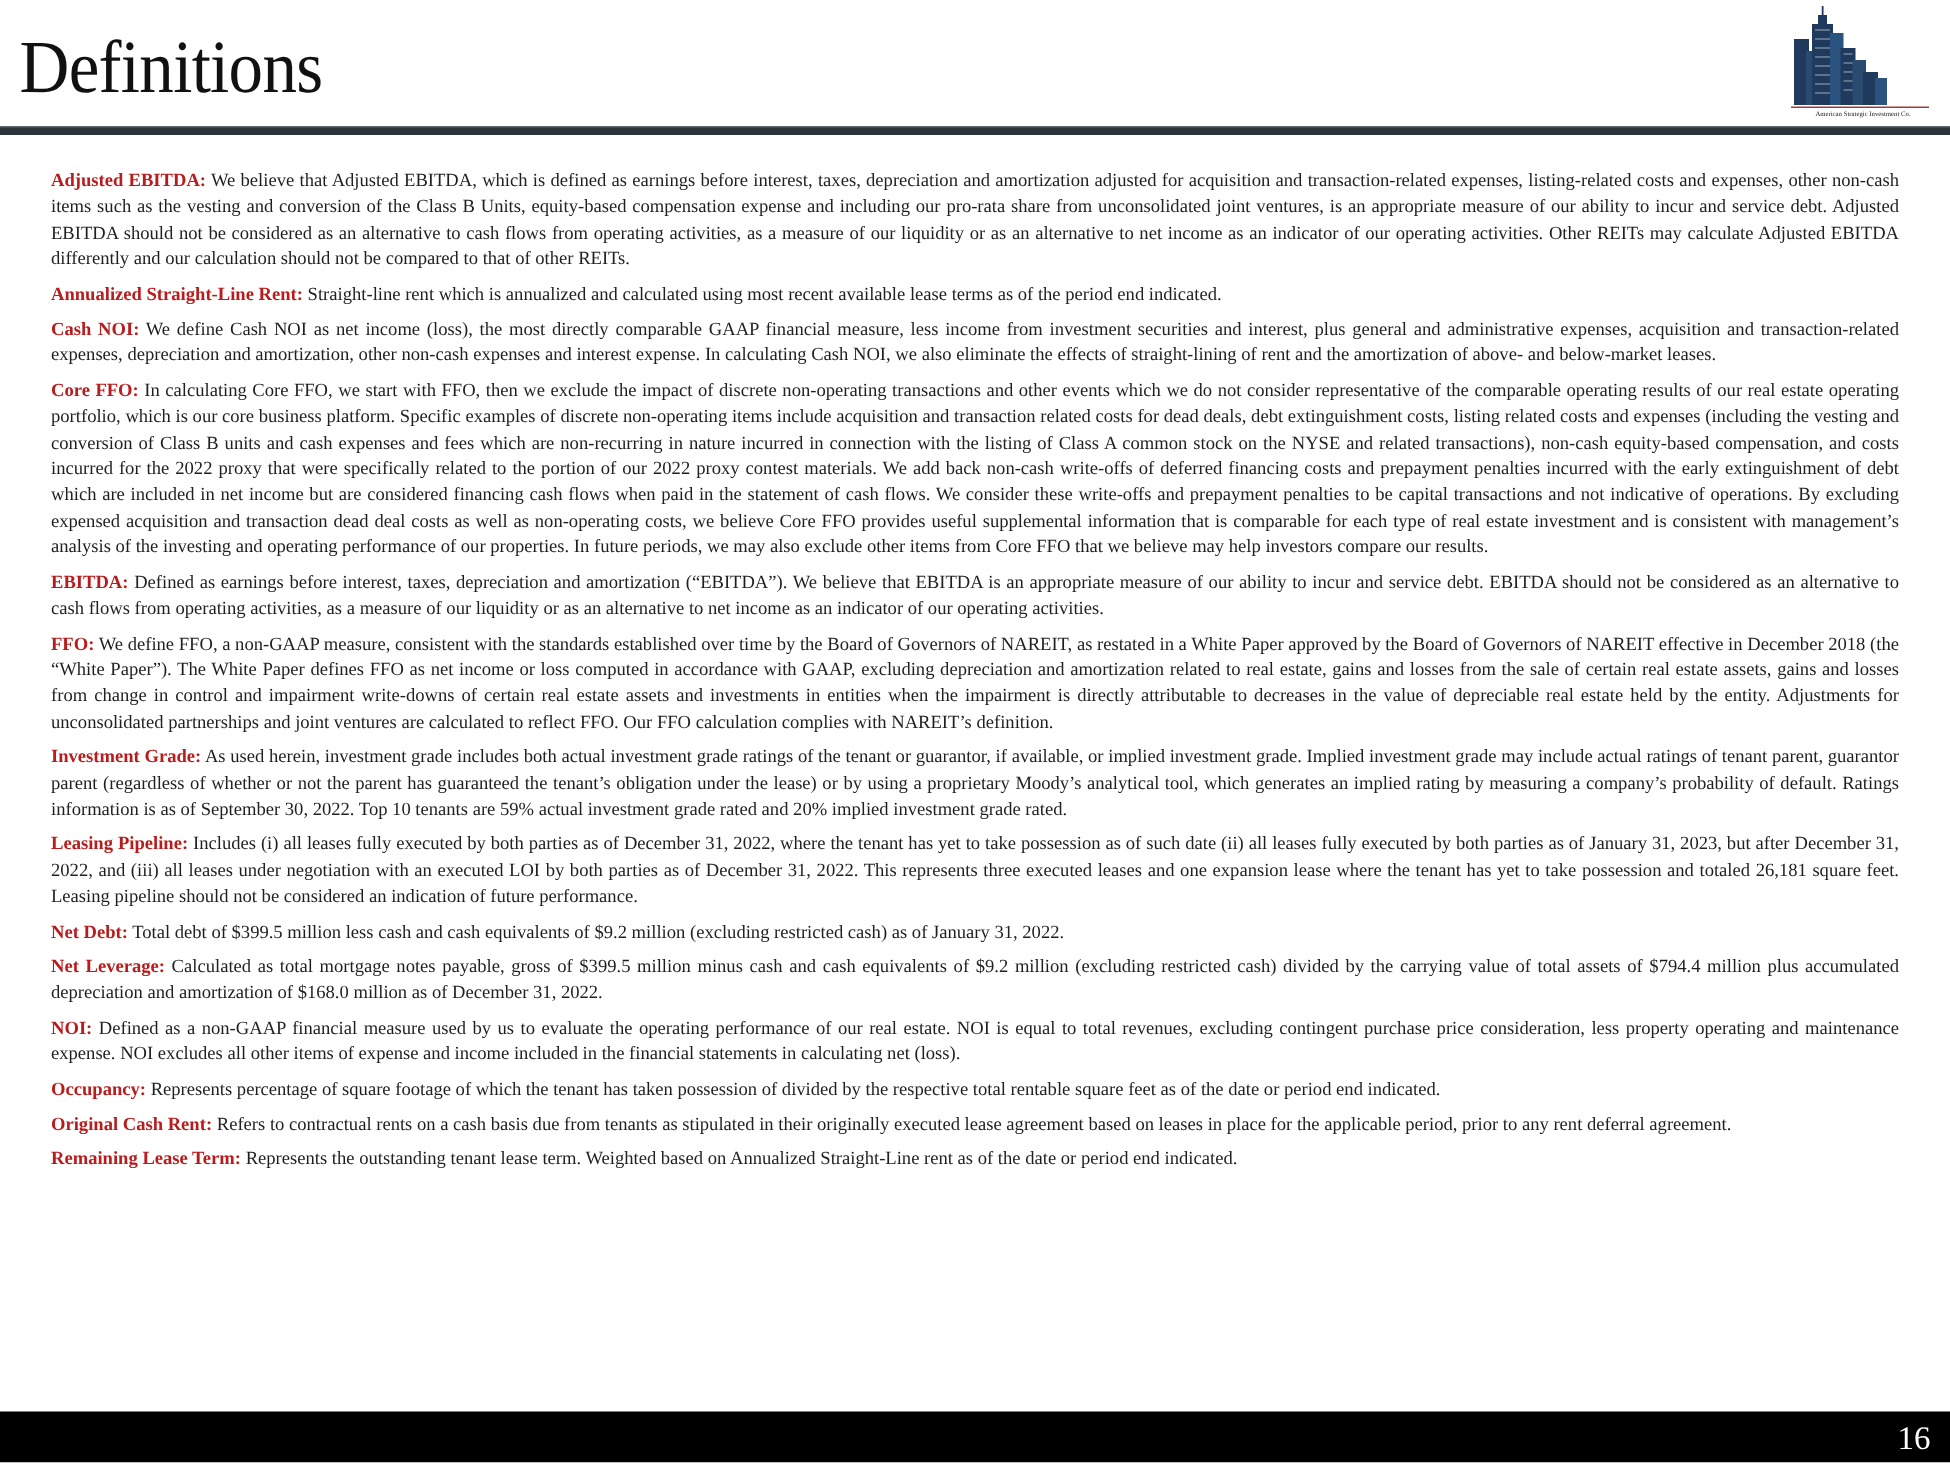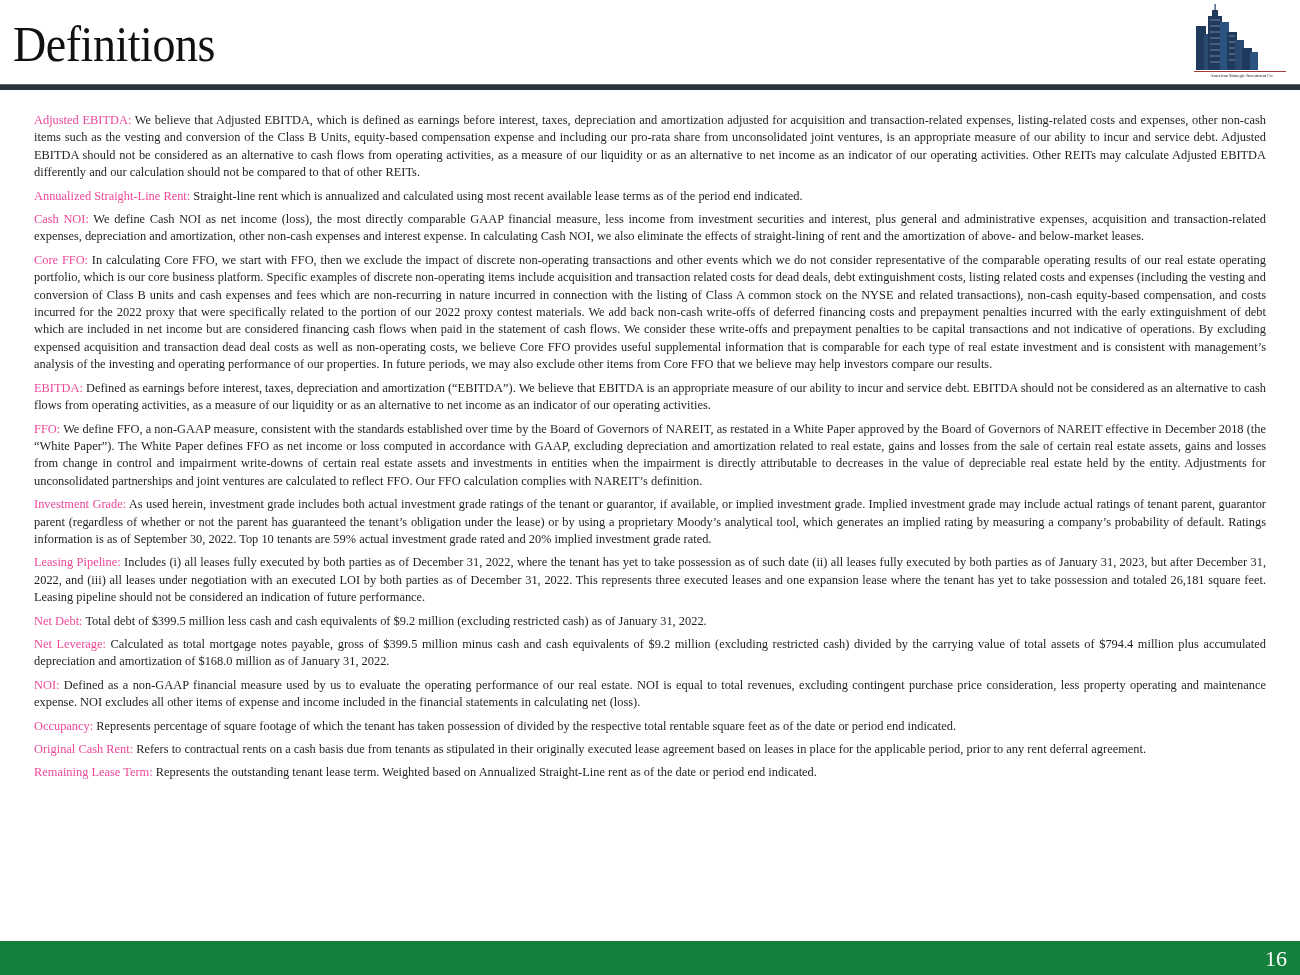--- a/index.html
+++ b/index.html
@@ -35,24 +35,24 @@
     white-space: nowrap;
   }
   .content {
     position: absolute; left: 34px; top: 112px; width: 1232px;
     font-family: "Liberation Serif", "DejaVu Serif", serif;
     font-size: 12.4px; line-height: 17.4px; color: #1f1f1f;
   }
   .def {
     margin: 0 0 6px 0; text-align: justify;
   }
-  .term { font-weight: normal; color: #ec4899; }
+  .term { font-weight: bold; color: #b91c1c; }
   .footer {
     position: absolute; left: 0; top: 941px; width: 1300px; height: 34px;
-    background: #15803d;
+    background: #000000;
   }
   .page-num {
     position: absolute; right: 13px; top: 4px;
     font-family: "Liberation Serif", serif;
     font-size: 22px; line-height: 28px; color: #ffffff;
   }
 </style>
 </head>
 <body>
 
@@ -98,21 +98,21 @@
 <div class="content">
   <p class="def"><span class="term">Adjusted EBITDA:</span><span> We believe that Adjusted EBITDA, which is defined as earnings before interest, taxes, depreciation and amortization adjusted for acquisition and transaction-related expenses, listing-related costs and expenses, other non-cash items such as the vesting and conversion of the Class B Units, equity-based compensation expense and including our pro-rata share from unconsolidated joint ventures, is an appropriate measure of our ability to incur and service debt. Adjusted EBITDA should not be considered as an alternative to cash flows from operating activities, as a measure of our liquidity or as an alternative to net income as an indicator of our operating activities. Other REITs may calculate Adjusted EBITDA differently and our calculation should not be compared to that of other REITs.</span></p>
   <p class="def"><span class="term">Annualized Straight-Line Rent:</span><span>  Straight-line rent which is annualized and calculated using most recent available lease terms as of the period end indicated.</span></p>
   <p class="def"><span class="term">Cash NOI:</span><span>  We define Cash NOI as net income (loss), the most directly comparable GAAP financial measure, less income from investment securities and interest, plus general and administrative expenses, acquisition and transaction-related expenses, depreciation and amortization, other non-cash expenses and interest expense. In calculating Cash NOI, we also eliminate the effects of straight-lining of rent and the amortization of above- and below-market leases.</span></p>
   <p class="def"><span class="term">Core FFO:</span><span> In calculating Core FFO, we start with FFO, then we exclude the impact of discrete non-operating transactions and other events which we do not consider representative of the comparable operating results of our real estate operating portfolio, which is our core business platform. Specific examples of discrete non-operating items include acquisition and transaction related costs for dead deals, debt extinguishment costs, listing related costs and expenses (including the vesting and conversion of Class B units and cash expenses and fees which are non-recurring in nature incurred in connection with the listing of Class A common stock on the NYSE and related transactions), non-cash equity-based compensation, and costs incurred for the 2022 proxy that were specifically related to the portion of our 2022 proxy contest materials. We add back non-cash write-offs of deferred financing costs and prepayment penalties incurred with the early extinguishment of debt which are included in net income but are considered financing cash flows when paid in the statement of cash flows. We consider these write-offs and prepayment penalties to be capital transactions and not indicative of operations. By excluding expensed acquisition and transaction dead deal costs as well as non-operating costs, we believe Core FFO provides useful supplemental information that is comparable for each type of real estate investment and is consistent with management’s analysis of the investing and operating performance of our properties. In future periods, we may also exclude other items from Core FFO that we believe may help investors compare our results.</span></p>
   <p class="def"><span class="term">EBITDA:</span><span> Defined as earnings before interest, taxes, depreciation and amortization (“EBITDA”). We believe that EBITDA is an appropriate measure of our ability to incur and service debt. EBITDA should not be considered as an alternative to cash flows from operating activities, as a measure of our liquidity or as an alternative to net income as an indicator of our operating activities.</span></p>
   <p class="def"><span class="term">FFO:</span><span>  We define FFO, a non-GAAP measure, consistent with the standards established over time by the Board of Governors of NAREIT, as restated in a White Paper approved by the Board of Governors of NAREIT effective in December 2018 (the “White Paper”). The White Paper defines FFO as net income or loss computed in accordance with GAAP, excluding depreciation and amortization related to real estate, gains and losses from the sale of certain real estate assets, gains and losses from change in control and impairment write-downs of certain real estate assets and investments in entities when the impairment is directly attributable to decreases in the value of depreciable real estate held by the entity. Adjustments for unconsolidated partnerships and joint ventures are calculated to reflect FFO. Our FFO calculation complies with NAREIT’s definition.</span></p>
   <p class="def"><span class="term">Investment Grade:</span><span>  As used herein, investment grade includes both actual investment grade ratings of the tenant or guarantor, if available, or implied investment grade. Implied investment grade may include actual ratings of tenant parent, guarantor parent (regardless of whether or not the parent has guaranteed the tenant’s obligation under the lease) or by using a proprietary Moody’s analytical tool, which generates an implied rating by measuring a company’s probability of default. Ratings information is as of September 30, 2022. Top 10 tenants are 59% actual investment grade rated and 20% implied investment grade rated.</span></p>
   <p class="def"><span class="term">Leasing Pipeline:</span><span>  Includes (i) all leases fully executed by both parties as of December 31, 2022, where the tenant has yet to take possession as of such date (ii) all leases fully executed by both parties as of January 31, 2023, but after December 31, 2022, and (iii) all leases under negotiation with an executed LOI by both parties as of December 31, 2022. This represents three executed leases and one expansion lease where the tenant has yet to take possession and totaled 26,181 square feet. Leasing pipeline should not be considered an indication of future performance.</span></p>
   <p class="def"><span class="term">Net Debt:</span><span>  Total debt of $399.5 million less cash and cash equivalents of $9.2 million (excluding restricted cash) as of January 31, 2022.</span></p>
-  <p class="def"><span class="term">Net Leverage:</span><span> Calculated as total mortgage notes payable, gross of $399.5 million minus cash and cash equivalents of $9.2 million (excluding restricted cash) divided by the carrying value of total assets of $794.4 million plus accumulated depreciation and amortization of $168.0 million as of January 31, 2022.</span></p>
+  <p class="def"><span class="term">Net Leverage:</span><span> Calculated as total mortgage notes payable, gross of $399.5 million minus cash and cash equivalents of $9.2 million (excluding restricted cash) divided by the carrying value of total assets of $794.4 million plus accumulated depreciation and amortization of $168.0 million as of December 31, 2022.</span></p>
   <p class="def"><span class="term">NOI:</span><span>  Defined as a non-GAAP financial measure used by us to evaluate the operating performance of our real estate. NOI is equal to total revenues, excluding contingent purchase price consideration, less property operating and maintenance expense. NOI excludes all other items of expense and income included in the financial statements in calculating net (loss).</span></p>
   <p class="def"><span class="term">Occupancy:</span><span> Represents percentage of square footage of which the tenant has taken possession of divided by the respective total rentable square feet as of the date or period end indicated.</span></p>
   <p class="def"><span class="term">Original Cash Rent:</span><span> Refers to contractual rents on a cash basis due from tenants as stipulated in their originally executed lease agreement based on leases in place for the applicable period, prior to any rent deferral agreement.</span></p>
   <p class="def"><span class="term">Remaining Lease Term:</span><span> Represents the outstanding tenant lease term. Weighted based on Annualized Straight-Line rent as of the date or period end indicated.</span></p>
 </div>
 
 <div class="footer">
   <div class="page-num">16</div>
 </div>
 

